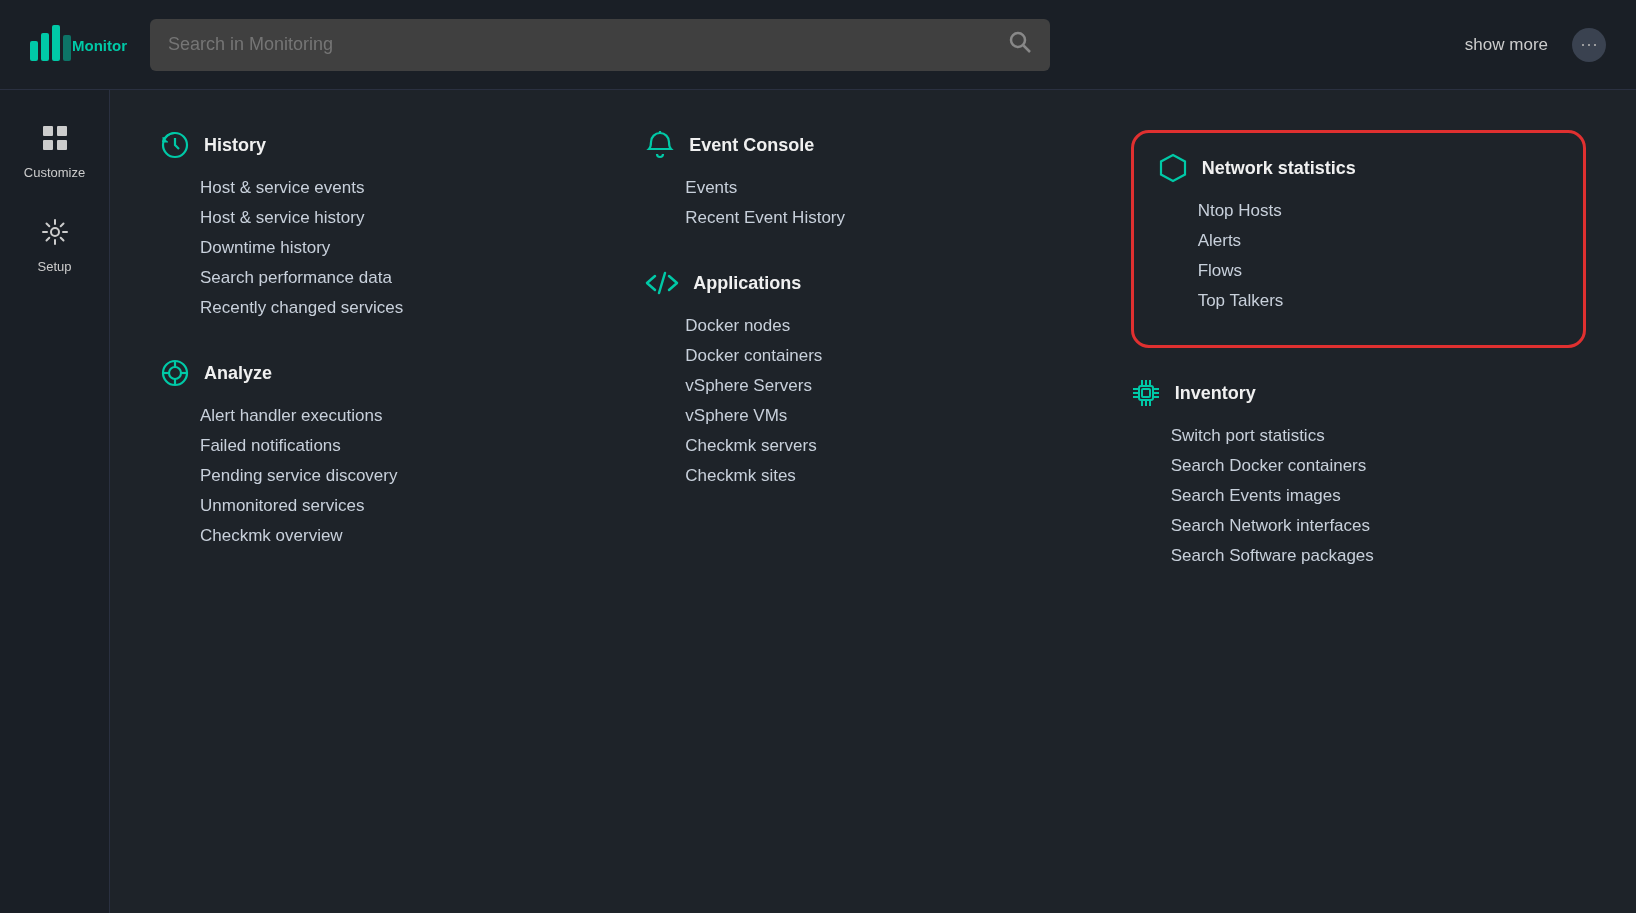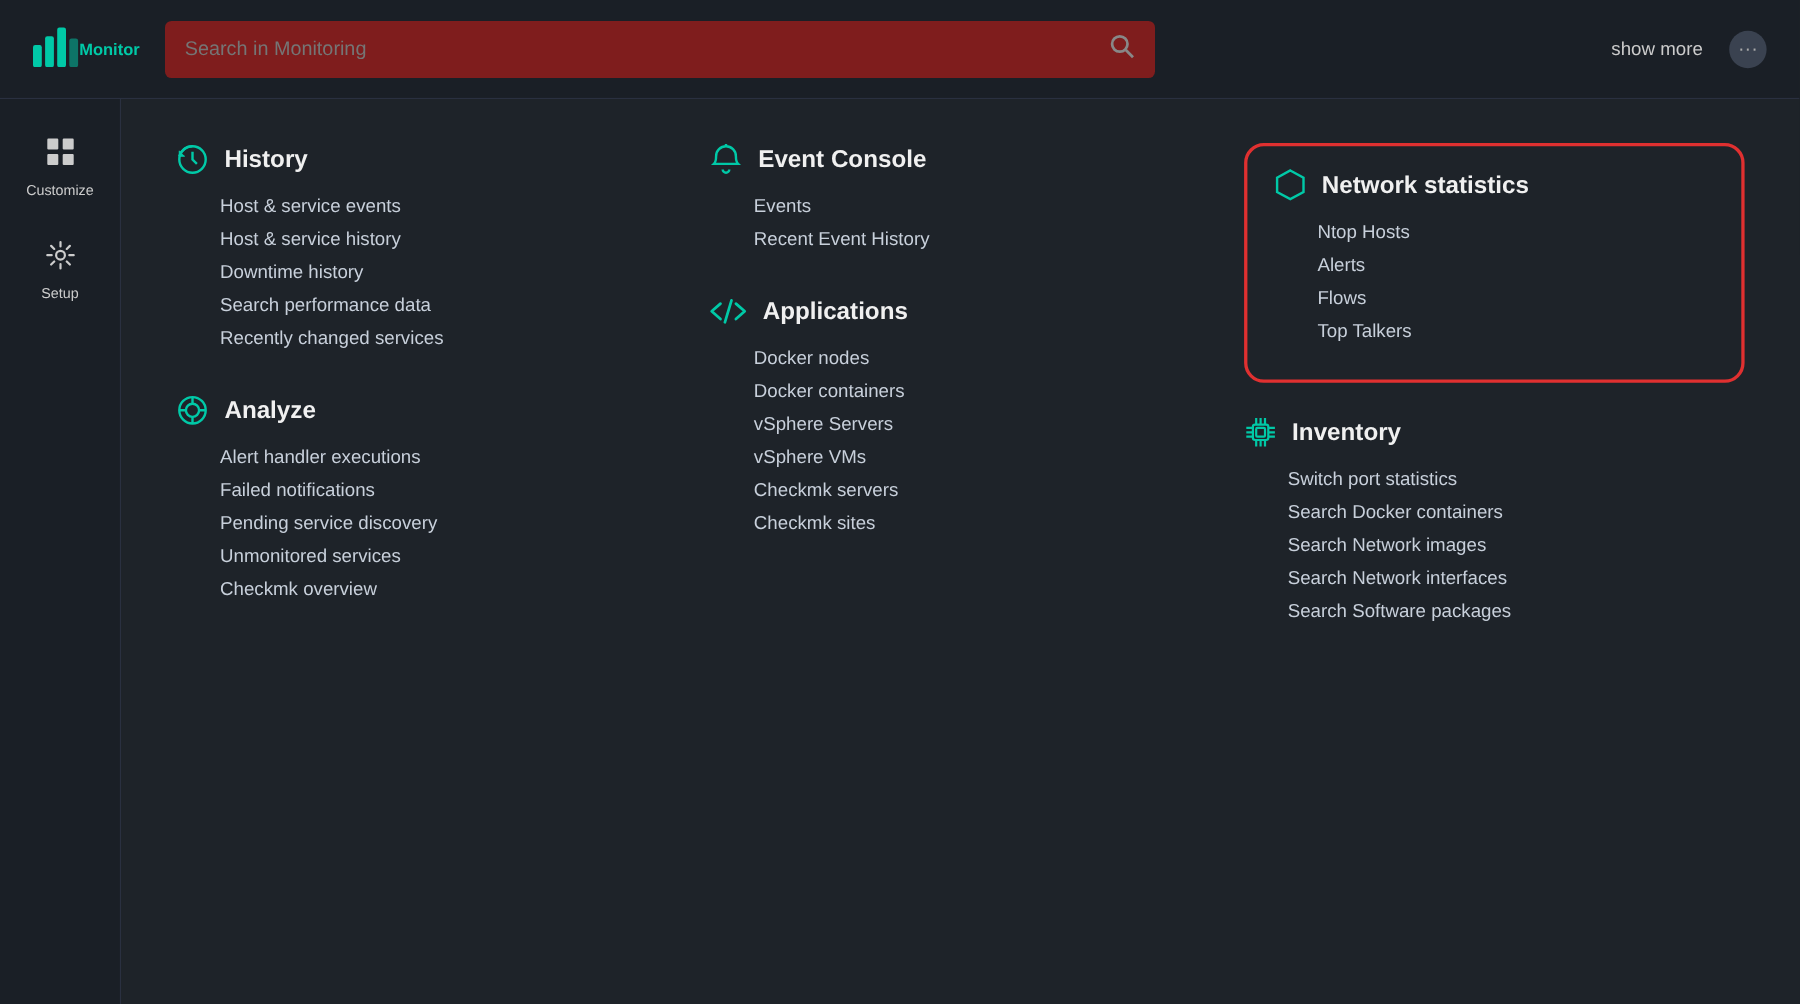--- a/index.html
+++ b/index.html
@@ -36,21 +36,21 @@
     .logo-label {
       color: #00c9a7;
       font-size: 15px;
       font-weight: 600;
       margin-top: 2px;
     }
     .search-bar {
       flex: 1;
       display: flex;
       align-items: center;
-      background: #7f1d1d;
+      background: #404040;
       border-radius: 6px;
       padding: 0 18px;
       height: 52px;
       max-width: 900px;
     }
     .search-bar input {
       background: transparent;
       border: none;
       outline: none;
       color: #aaa;
@@ -137,21 +137,21 @@
       align-items: center;
       gap: 14px;
       margin-bottom: 18px;
     }
     .section-icon {
       color: #00c9a7;
       font-size: 26px;
       flex-shrink: 0;
     }
     .section-title {
-      font-size: 22px;
+      font-size: 18px;
       font-weight: 700;
       color: #f0f0f0;
     }
     .section-links {
       list-style: none;
       padding-left: 40px;
     }
     .section-links li {
       margin-bottom: 10px;
     }
@@ -363,21 +363,21 @@
               <line x1="22" y1="11" x2="28" y2="11"></line>
               <line x1="22" y1="15" x2="28" y2="15"></line>
               <line x1="22" y1="19" x2="28" y2="19"></line>
             </svg>
           </span>
           <span class="section-title">Inventory</span>
         </div>
         <ul class="section-links">
           <li><a>Switch port statistics</a></li>
           <li><a>Search Docker containers</a></li>
-          <li><a>Search Network images</a></li>
+          <li><a>Search Events images</a></li>
           <li><a>Search Network interfaces</a></li>
           <li><a>Search Software packages</a></li>
         </ul>
       </div>
     </div>
 
   </div>
 </div>
 
 </body></html>

